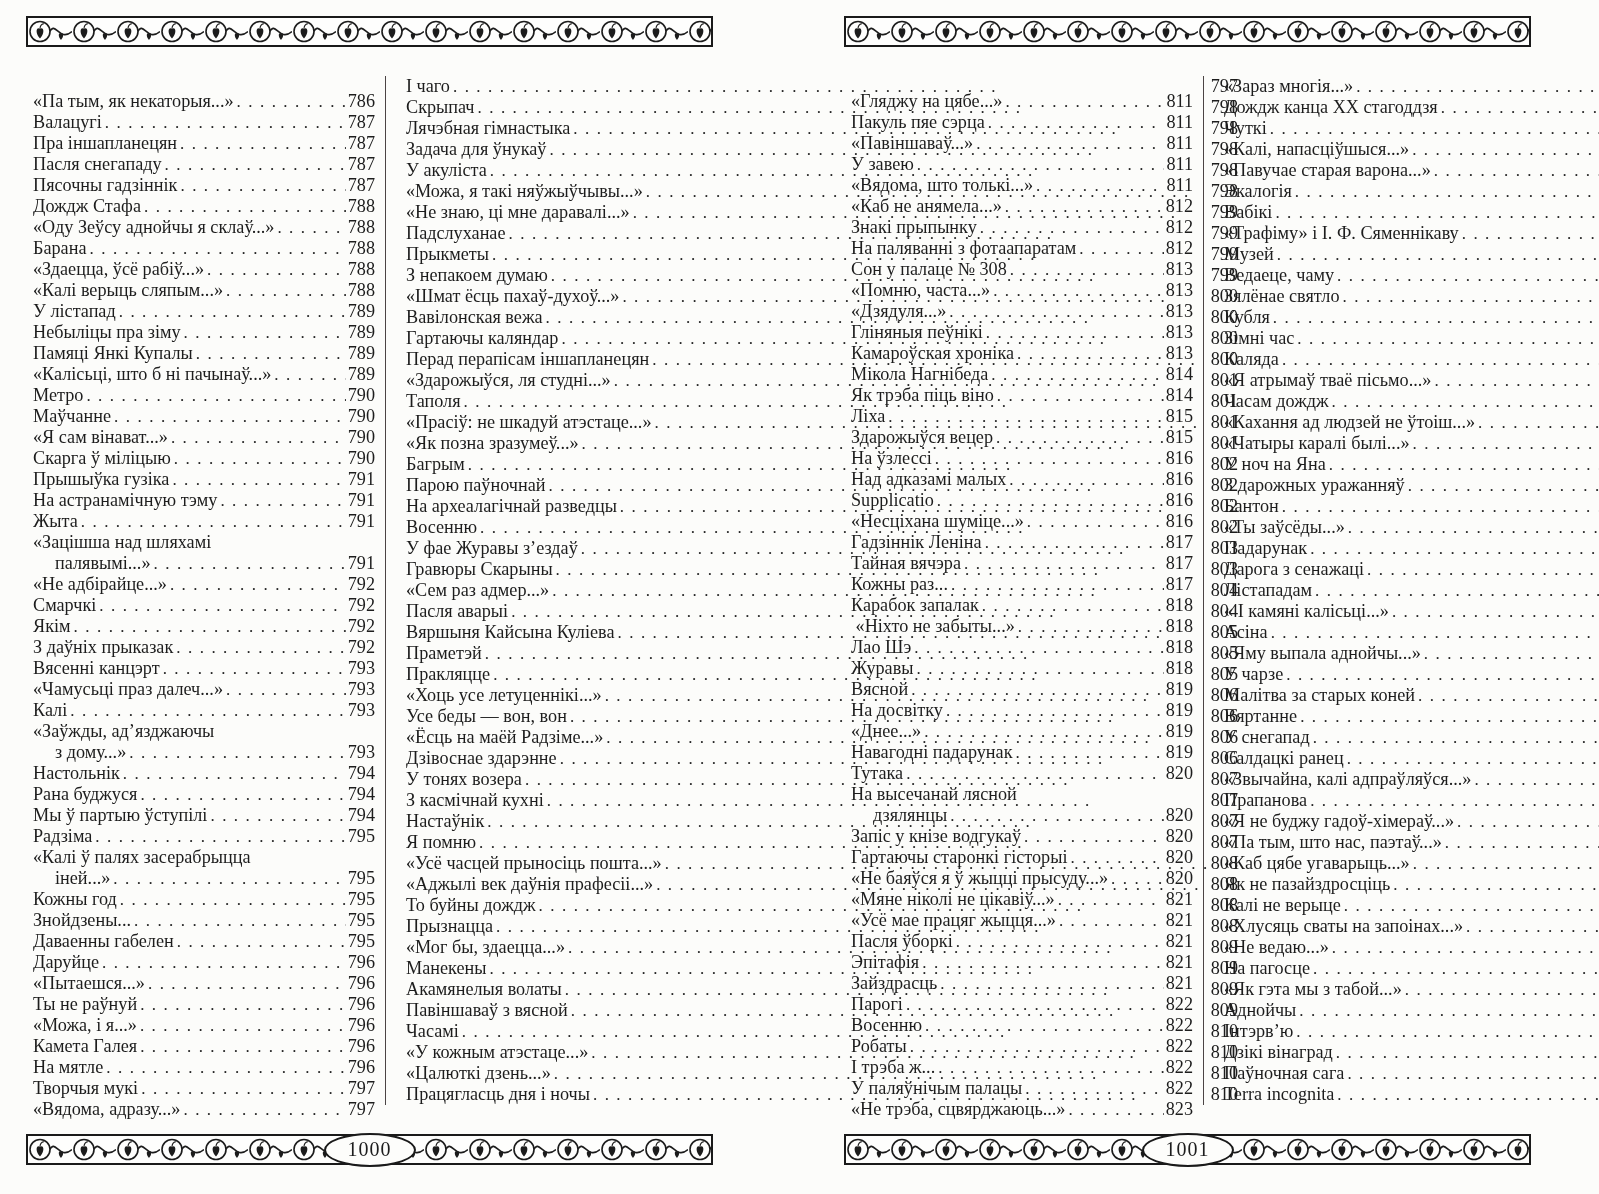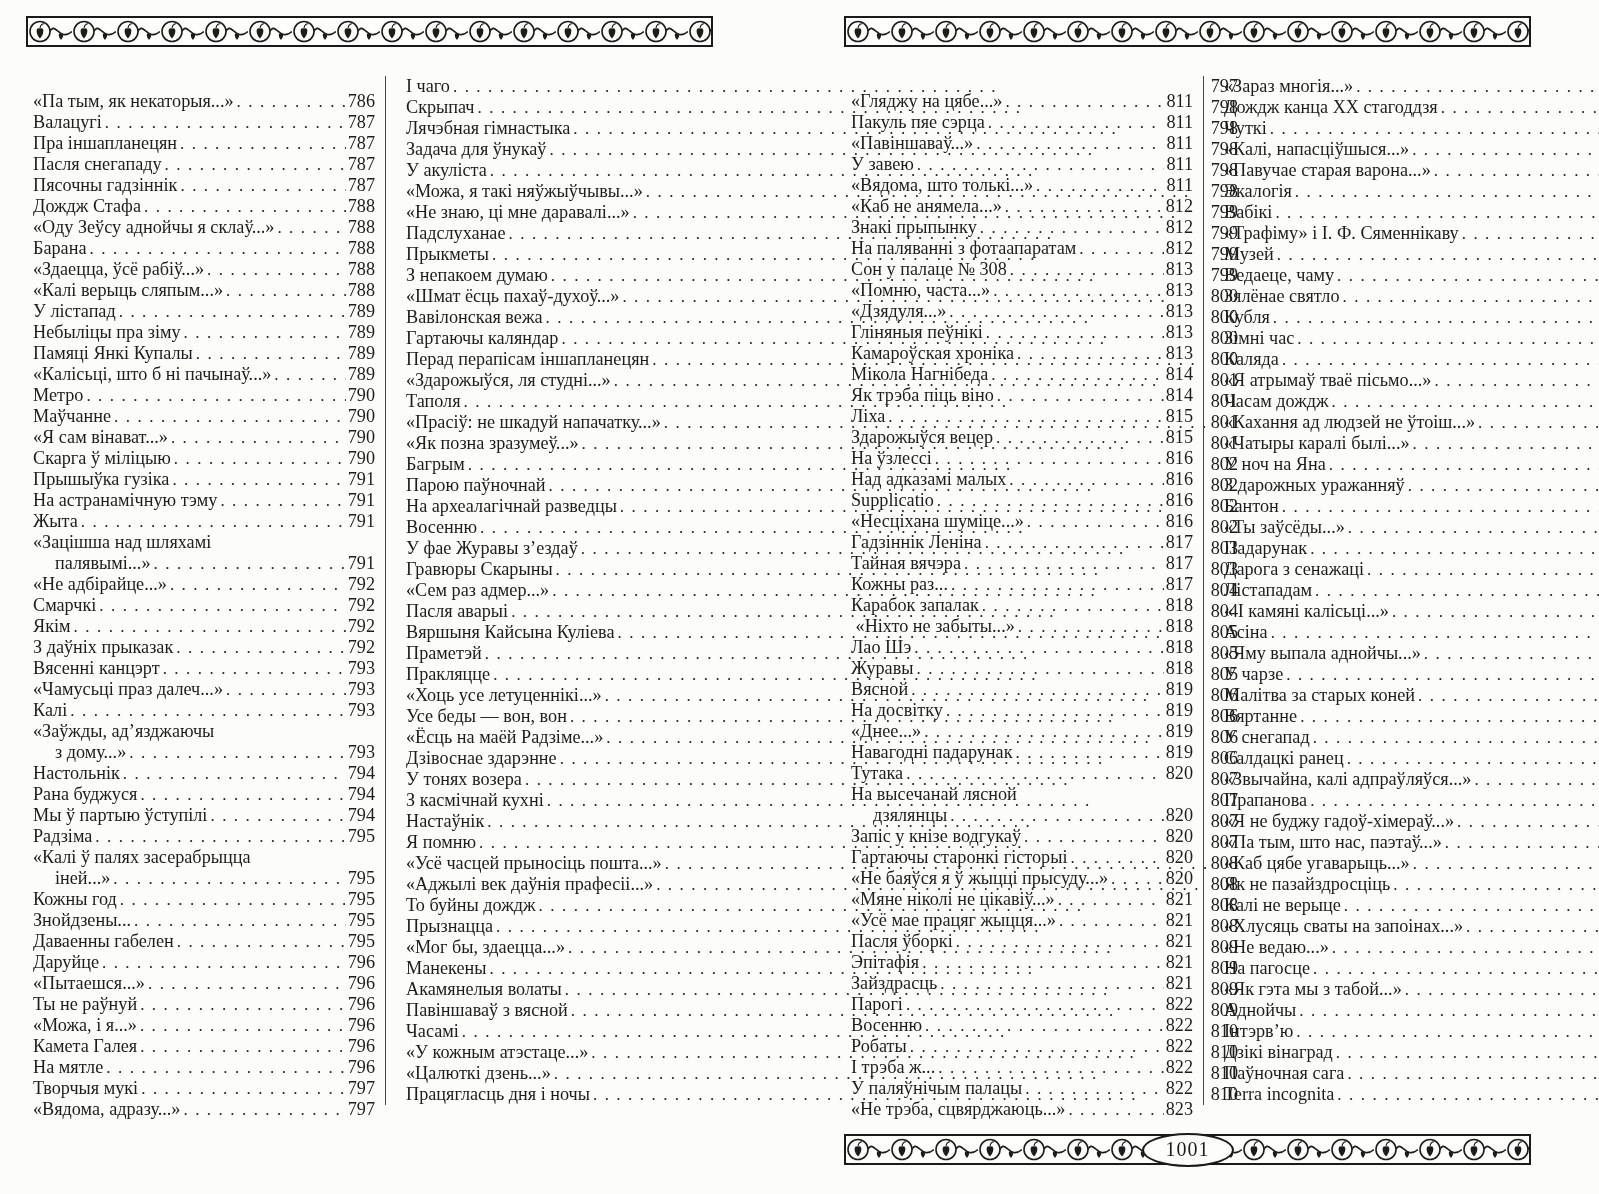--- a/index.html
+++ b/index.html
@@ -400,21 +400,21 @@
             <span class="t">«Здарожыўся, ля студні...»</span>
             <span class="leader"></span>
             <span class="pg">801</span>
           </div>
           <div class="row">
             <span class="t">Таполя</span>
             <span class="leader"></span>
             <span class="pg">801</span>
           </div>
           <div class="row">
-            <span class="t">«Прасіў: не шкадуй напачатку...»</span>
+            <span class="t">«Прасіў: не шкадуй атэстаце...»</span>
             <span class="leader"></span>
             <span class="pg">801</span>
           </div>
           <div class="row">
             <span class="t">«Як позна зразумеў...»</span>
             <span class="leader"></span>
             <span class="pg">801</span>
           </div>
           <div class="row">
             <span class="t">Багрым</span>
@@ -565,20 +565,37 @@
             <span class="t">«Цалюткі дзень...»</span>
             <span class="leader"></span>
             <span class="pg">810</span>
           </div>
           <div class="row">
             <span class="t">Працягласць дня і ночы</span>
             <span class="leader"></span>
             <span class="pg">810</span>
           </div>
         </div>
+    </div>
+    <div class="band band-bottom">
+        <svg class="vineband">
+          <defs>
+            <pattern id="vine-1" width="44" height="27" patternUnits="userSpaceOnUse">
+              <circle cx="12" cy="13.5" r="10" fill="none" stroke="#1c1c1c" stroke-width="1.6"></circle>
+              <path d="M12,20.5 C6.8,15 8.2,8.2 12,10.8 C15.8,8.2 17.2,15 12,20.5 Z" fill="#1c1c1c"></path>
+              <path d="M12,10.8 C12,8 13.5,6.2 15.8,5.6" fill="none" stroke="#1c1c1c" stroke-width="1.1"></path>
+              <path d="M21.8,13.5 C27.5,2.5 31.5,24.5 44,13.5" fill="none" stroke="#1c1c1c" stroke-width="1.6"></path>
+              <path d="M33,22 C29.6,18.2 30.6,13.8 33,15.6 C35.4,13.8 36.4,18.2 33,22 Z" fill="#1c1c1c"></path>
+            </pattern>
+          </defs>
+          <rect x="0" y="0" width="100%" height="100%" fill="url(#vine-1)"></rect>
+        </svg>
+      <div class="folio">
+        <span>1000</span>
+      </div>
     </div>
   </div>
 
   <div class="page page-right">
     <div class="band band-top">
         <svg class="vineband">
           <defs>
             <pattern id="vine-2" width="44" height="27" patternUnits="userSpaceOnUse">
               <circle cx="12" cy="13.5" r="10" fill="none" stroke="#1c1c1c" stroke-width="1.6"></circle>
               <path d="M12,20.5 C6.8,15 8.2,8.2 12,10.8 C15.8,8.2 17.2,15 12,20.5 Z" fill="#1c1c1c"></path>

